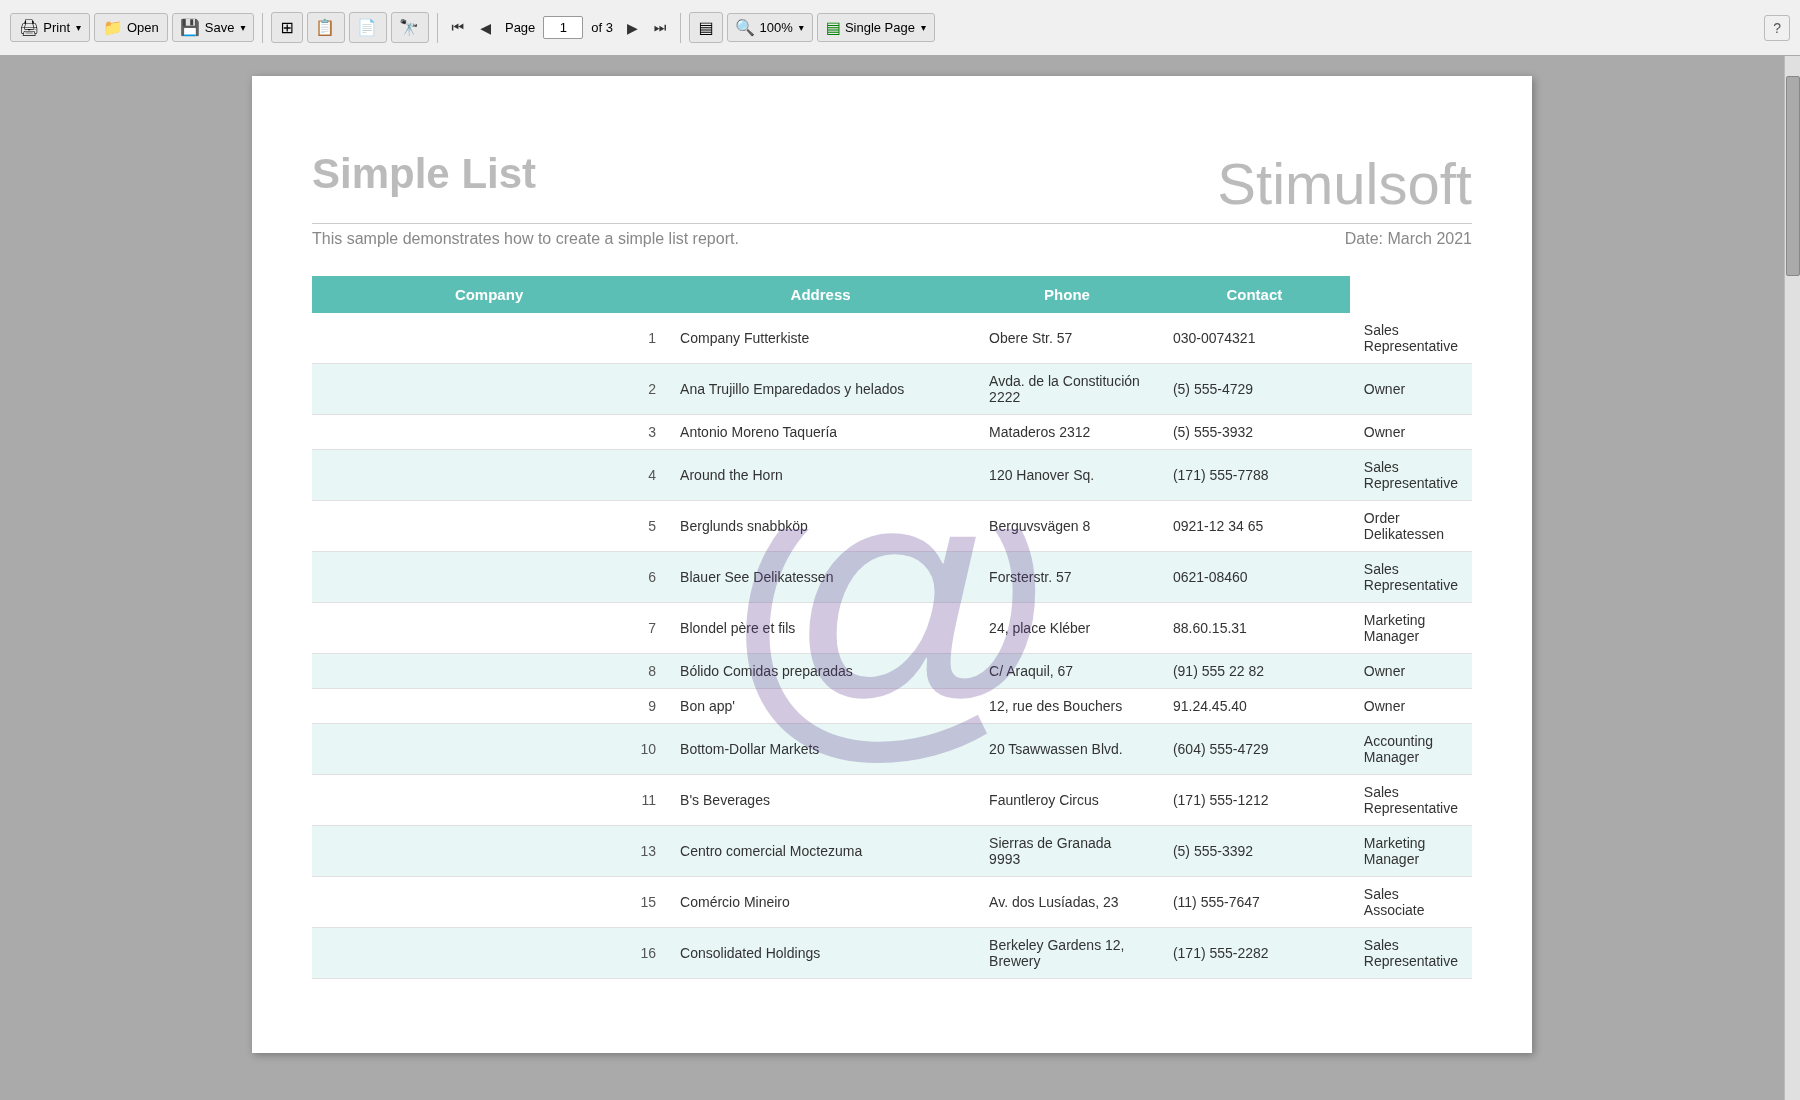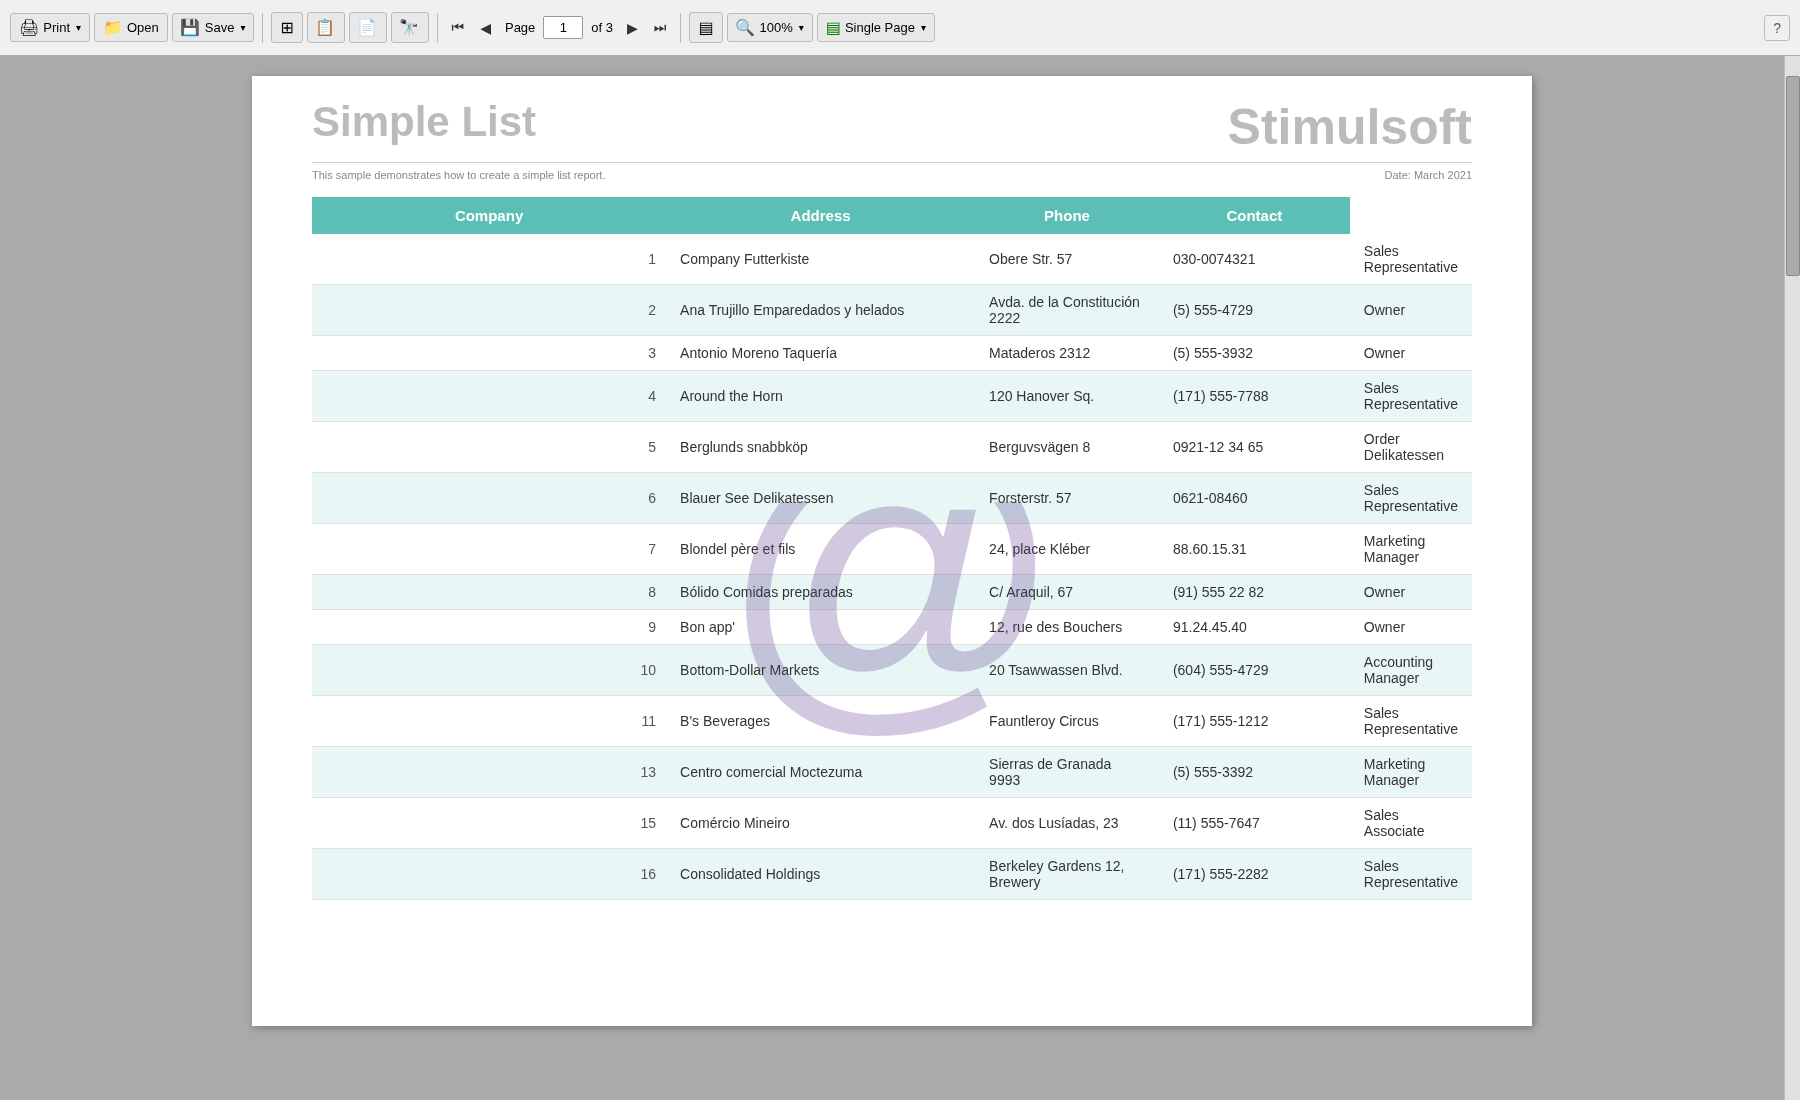--- a/index.html
+++ b/index.html
@@ -108,53 +108,53 @@
       top: 20px;
       left: 1px;
     }
 
     
     #page {
       background: white;
       width: 1280px;
       min-height: 950px;
       margin: 0 auto;
-      padding: 22px 60px;
+      padding: 74px 60px;
       position: relative;
       box-shadow: 2px 2px 8px rgba(0,0,0,0.3);
     }
 
     
     .report-header {
       display: flex;
       justify-content: space-between;
       align-items: flex-start;
       margin-bottom: 6px;
     }
     .report-title {
       font-size: 42px;
       color: #bbb;
       font-weight: bold;
     }
     .report-brand {
-      font-size: 50px;
+      font-size: 58px;
       color: #bbb;
-      font-weight: bold;
+      font-weight: normal;
     }
     .report-divider {
       border: none;
       border-top: 1px solid #ccc;
       margin-bottom: 6px;
     }
     .report-sub {
       display: flex;
       justify-content: space-between;
-      font-size: 11px;
+      font-size: 16px;
       color: #888;
-      margin-bottom: 16px;
+      margin-bottom: 28px;
     }
 
     
     .data-table {
       width: 100%;
       border-collapse: collapse;
     }
     .data-table thead tr th {
       background: #5bbfb5;
       color: white;

